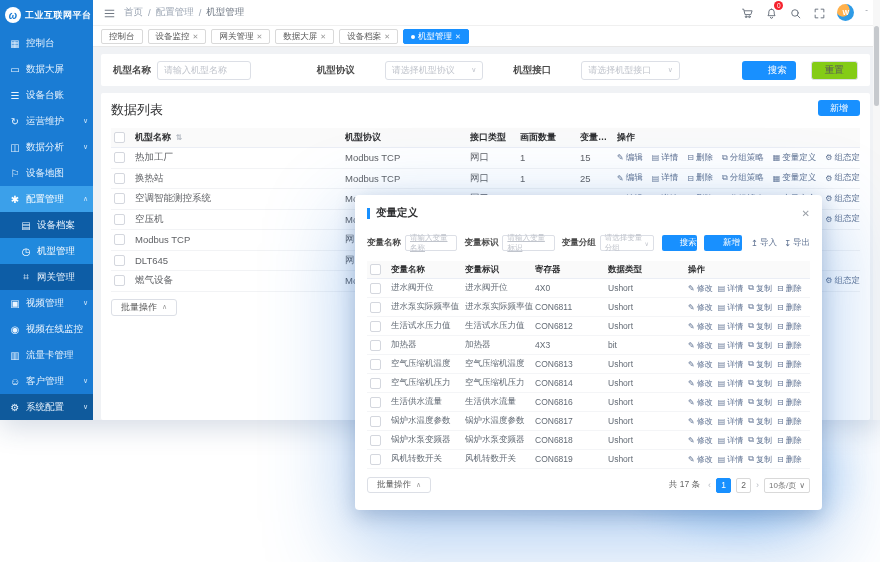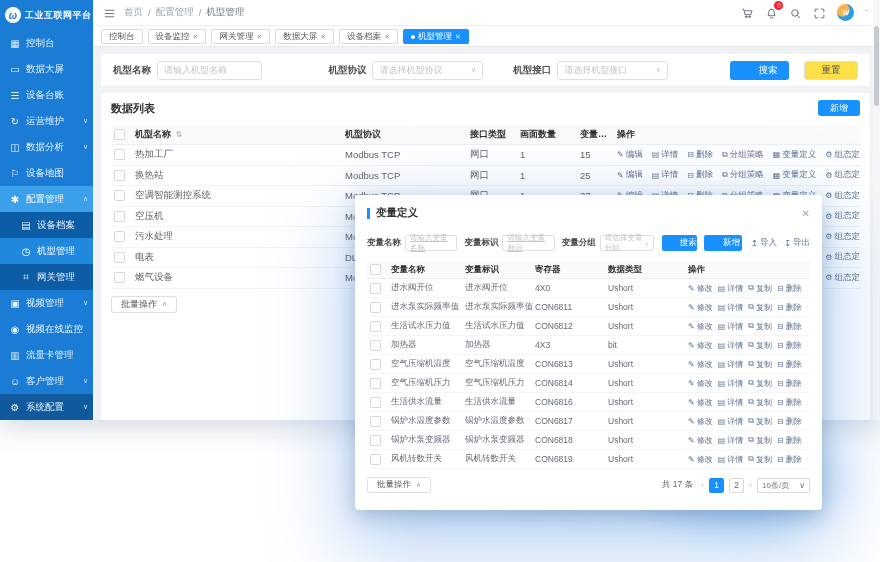--- a/index.html
+++ b/index.html
@@ -55,32 +55,32 @@
   .tab.active .x { color:#e6f2ff; }
 
   .content { flex:1; padding:7px 10px 0 8px; display:flex; flex-direction:column; gap:7px; min-height:0; }
 
   .filter-card { background:#fff; border-radius:2px; height:32px; display:flex; align-items:center;
     padding:0 12px; flex-shrink:0; }
   .f-label { font-size:9.5px; font-weight:bold; color:#4a4a4a; margin-right:6px; white-space:nowrap; }
   .f-box { height:19px; border:1px solid #dcdfe6; border-radius:3px; background:#fff; display:flex;
     align-items:center; padding:0 6px; font-size:9px; color:#c0c4cc; cursor:text; }
   .f-input { width:116px; }
-  .f-select { width:122px; cursor:pointer; }
+  .f-select { width:122px; cursor:pointer;margin-left:24px; }
   .f-select .sel-caret { margin-left:auto; font-size:7px; color:#c0c4cc; }
   .gap1 { margin-left:66px; } .gap2 { margin-left:30px; }
   .btn { height:19px; border-radius:3px; font-size:9.5px; display:flex; align-items:center;
     justify-content:center; cursor:pointer; white-space:nowrap; }
   .btn-primary { background:#1890ff; color:#fff;padding-left:17px; }
-  .btn-plain { background:#fde047; border:1px solid #dcdfe6; color:#595959; }
+  .btn-plain { background:#84cc16; border:1px solid #dcdfe6; color:#595959; }
   .search-btn { width:64px; margin-left:62px; }
   .reset-btn { width:60px; margin-left:15px; }
 
   .list-card { background:#fff; border-radius:2px; flex:1; padding:8px 10px; position:relative; min-height:0; }
-  .list-title { font-size:11px; font-weight:bold; color:#303133; }
+  .list-title { font-size:13px; font-weight:normal; color:#303133; }
   .add-btn { position:absolute; right:10px; top:7px; height:16px; padding:0 12px; font-size:9px; }
 
   .grid { display:grid; grid-template-columns:24px 210px 125px 50px 60px 37px 1fr; align-items:center; }
   .thead { height:20px; background:#fafafa; font-size:9px; font-weight:bold; color:#303133; margin-top:9px;
     border-bottom:1px solid #ebeef5; }
   .trow { height:20.5px; border-bottom:1px solid #f2f3f5; font-size:9.5px; color:#606266; }
   .cbox { width:11px; height:11px; border:1px solid #d4d7de; border-radius:2px; background:#fff;
     margin-left:3px; cursor:pointer; }
   .sort-ico { font-size:8px; color:#b0b6bf; margin-left:2px; }
   .cell { white-space:nowrap; overflow:hidden; text-overflow:ellipsis; padding-right:4px; }
@@ -132,21 +132,21 @@
   .m-ops { display:flex; gap:5px; font-size:8px; color:#5f7292; white-space:nowrap; overflow:hidden; }
   .m-footer { display:flex; align-items:center; margin-top:8px; }
   .m-batch { margin-top:0; height:16px; font-size:8.5px; }
   .m-pager { margin-left:auto; display:flex; align-items:center; gap:5px; font-size:8.5px; color:#666; }
   .pg-total { margin-right:3px; }
   .pg-arrow { color:#b8bdc4; font-size:9px; cursor:pointer; }
   .pg-num { width:15px; height:15px; border:1px solid #d9d9d9; border-radius:2px; display:flex;
     align-items:center; justify-content:center; cursor:pointer; background:#fff; }
   .pg-num.cur { background:#1890ff; border-color:#1890ff; color:#fff; }
   .pg-size { height:15px; border:1px solid #d9d9d9; border-radius:2px; display:flex; align-items:center;
-    gap:10px; padding:0 4px; font-size:8px; color:#777; cursor:pointer; }
+    gap:3px; padding:0 4px; font-size:8px; color:#777; cursor:pointer; }
 </style>
 </head>
 <body>
 
 <div class="app">
 
   <div class="sidebar">
     <div class="logo">
       <span class="logo-circle">ω</span>
       <span class="logo-text">工业互联网平台</span>
@@ -520,21 +520,20 @@
 
   <span class="op">
     <span class="oi">⚙</span>
     <span>组态定义</span>
   </span>
 </span>
   </div>
 
   <div class="grid trow">
     <span class="cbox"></span>
-    <span class="cell">污水处理</span>
     <span class="cell">Modbus TCP</span>
     <span class="cell">网口</span>
     <span class="cell">1</span>
     <span class="cell">17</span>
     <span class="ops">
   <span class="op">
     <span class="oi">✎</span>
     <span>编辑</span>
   </span>
 
@@ -560,21 +559,20 @@
 
   <span class="op">
     <span class="oi">⚙</span>
     <span>组态定义</span>
   </span>
 </span>
   </div>
 
   <div class="grid trow">
     <span class="cbox"></span>
-    <span class="cell">电表</span>
     <span class="cell">DLT645</span>
     <span class="cell">网口</span>
     <span class="cell">1</span>
     <span class="cell">12</span>
     <span class="ops">
   <span class="op">
     <span class="oi">✎</span>
     <span>编辑</span>
   </span>
 

